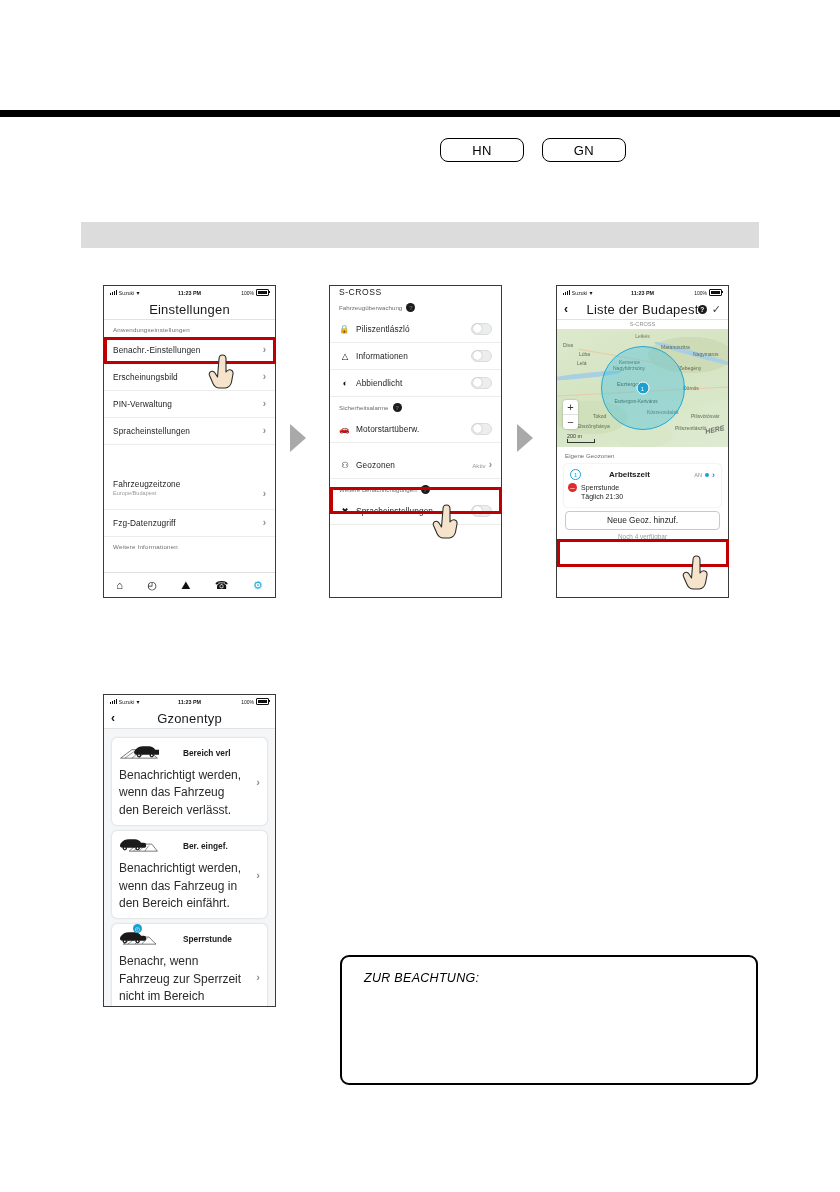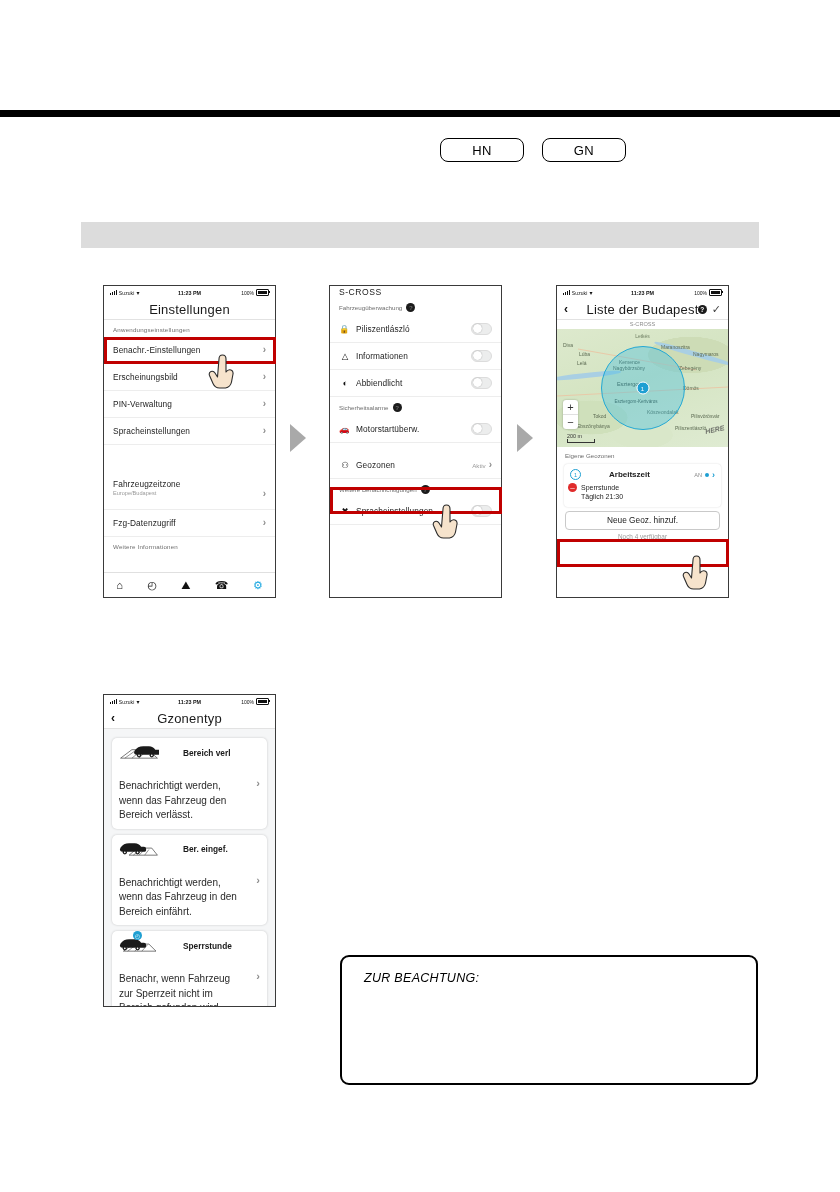--- a/index.html
+++ b/index.html
@@ -127,21 +127,21 @@
   .addbtn{margin:3px 8px 0;height:17px;border:.9px solid #c9c9c9;border-radius:4px;background:#fff;
     display:flex;align-items:center;justify-content:center;font-size:8.3px;color:#1a1a1a;}
   .avail{text-align:center;font-size:6.4px;color:#9a9a9a;margin-top:3px;}
   
   .tcard{margin:6px 8px;background:#fff;border-radius:5px;box-shadow:0 0 2.4px rgba(0,0,0,.2);
     padding:6px 7px;position:relative;min-height:48px;}
   .tcard .chev{position:absolute;right:7px;top:50%;transform:translateY(-50%);
     color:#8d8d8d;font-size:11px;font-weight:bold;}
   .tc-head{display:flex;align-items:center;gap:24px;}
   .tc-title{font-size:8.3px;font-weight:bold;color:#1a1a1a;}
-  .tc-desc{font-size:10px;color:#2a2a2a;line-height:1.45;margin-top:18px;padding-right:14px;}
+  .tc-desc{font-size:12px;color:#2a2a2a;line-height:1.45;margin-top:6px;padding-right:14px;}
   .carimg{width:40px;height:17px;position:relative;}
   .clockb{position:absolute;left:14px;top:-6px;width:9px;height:9px;border-radius:50%;
     background:#1e9fd2;color:#fff;font-size:5.6px;display:flex;align-items:center;
     justify-content:center;}
   
   .redbox{position:absolute;border:3px solid #c00000;box-sizing:border-box;pointer-events:none;}
   .hand{position:absolute;width:30px;height:40px;}
 </style>
 </head>
 <body>

